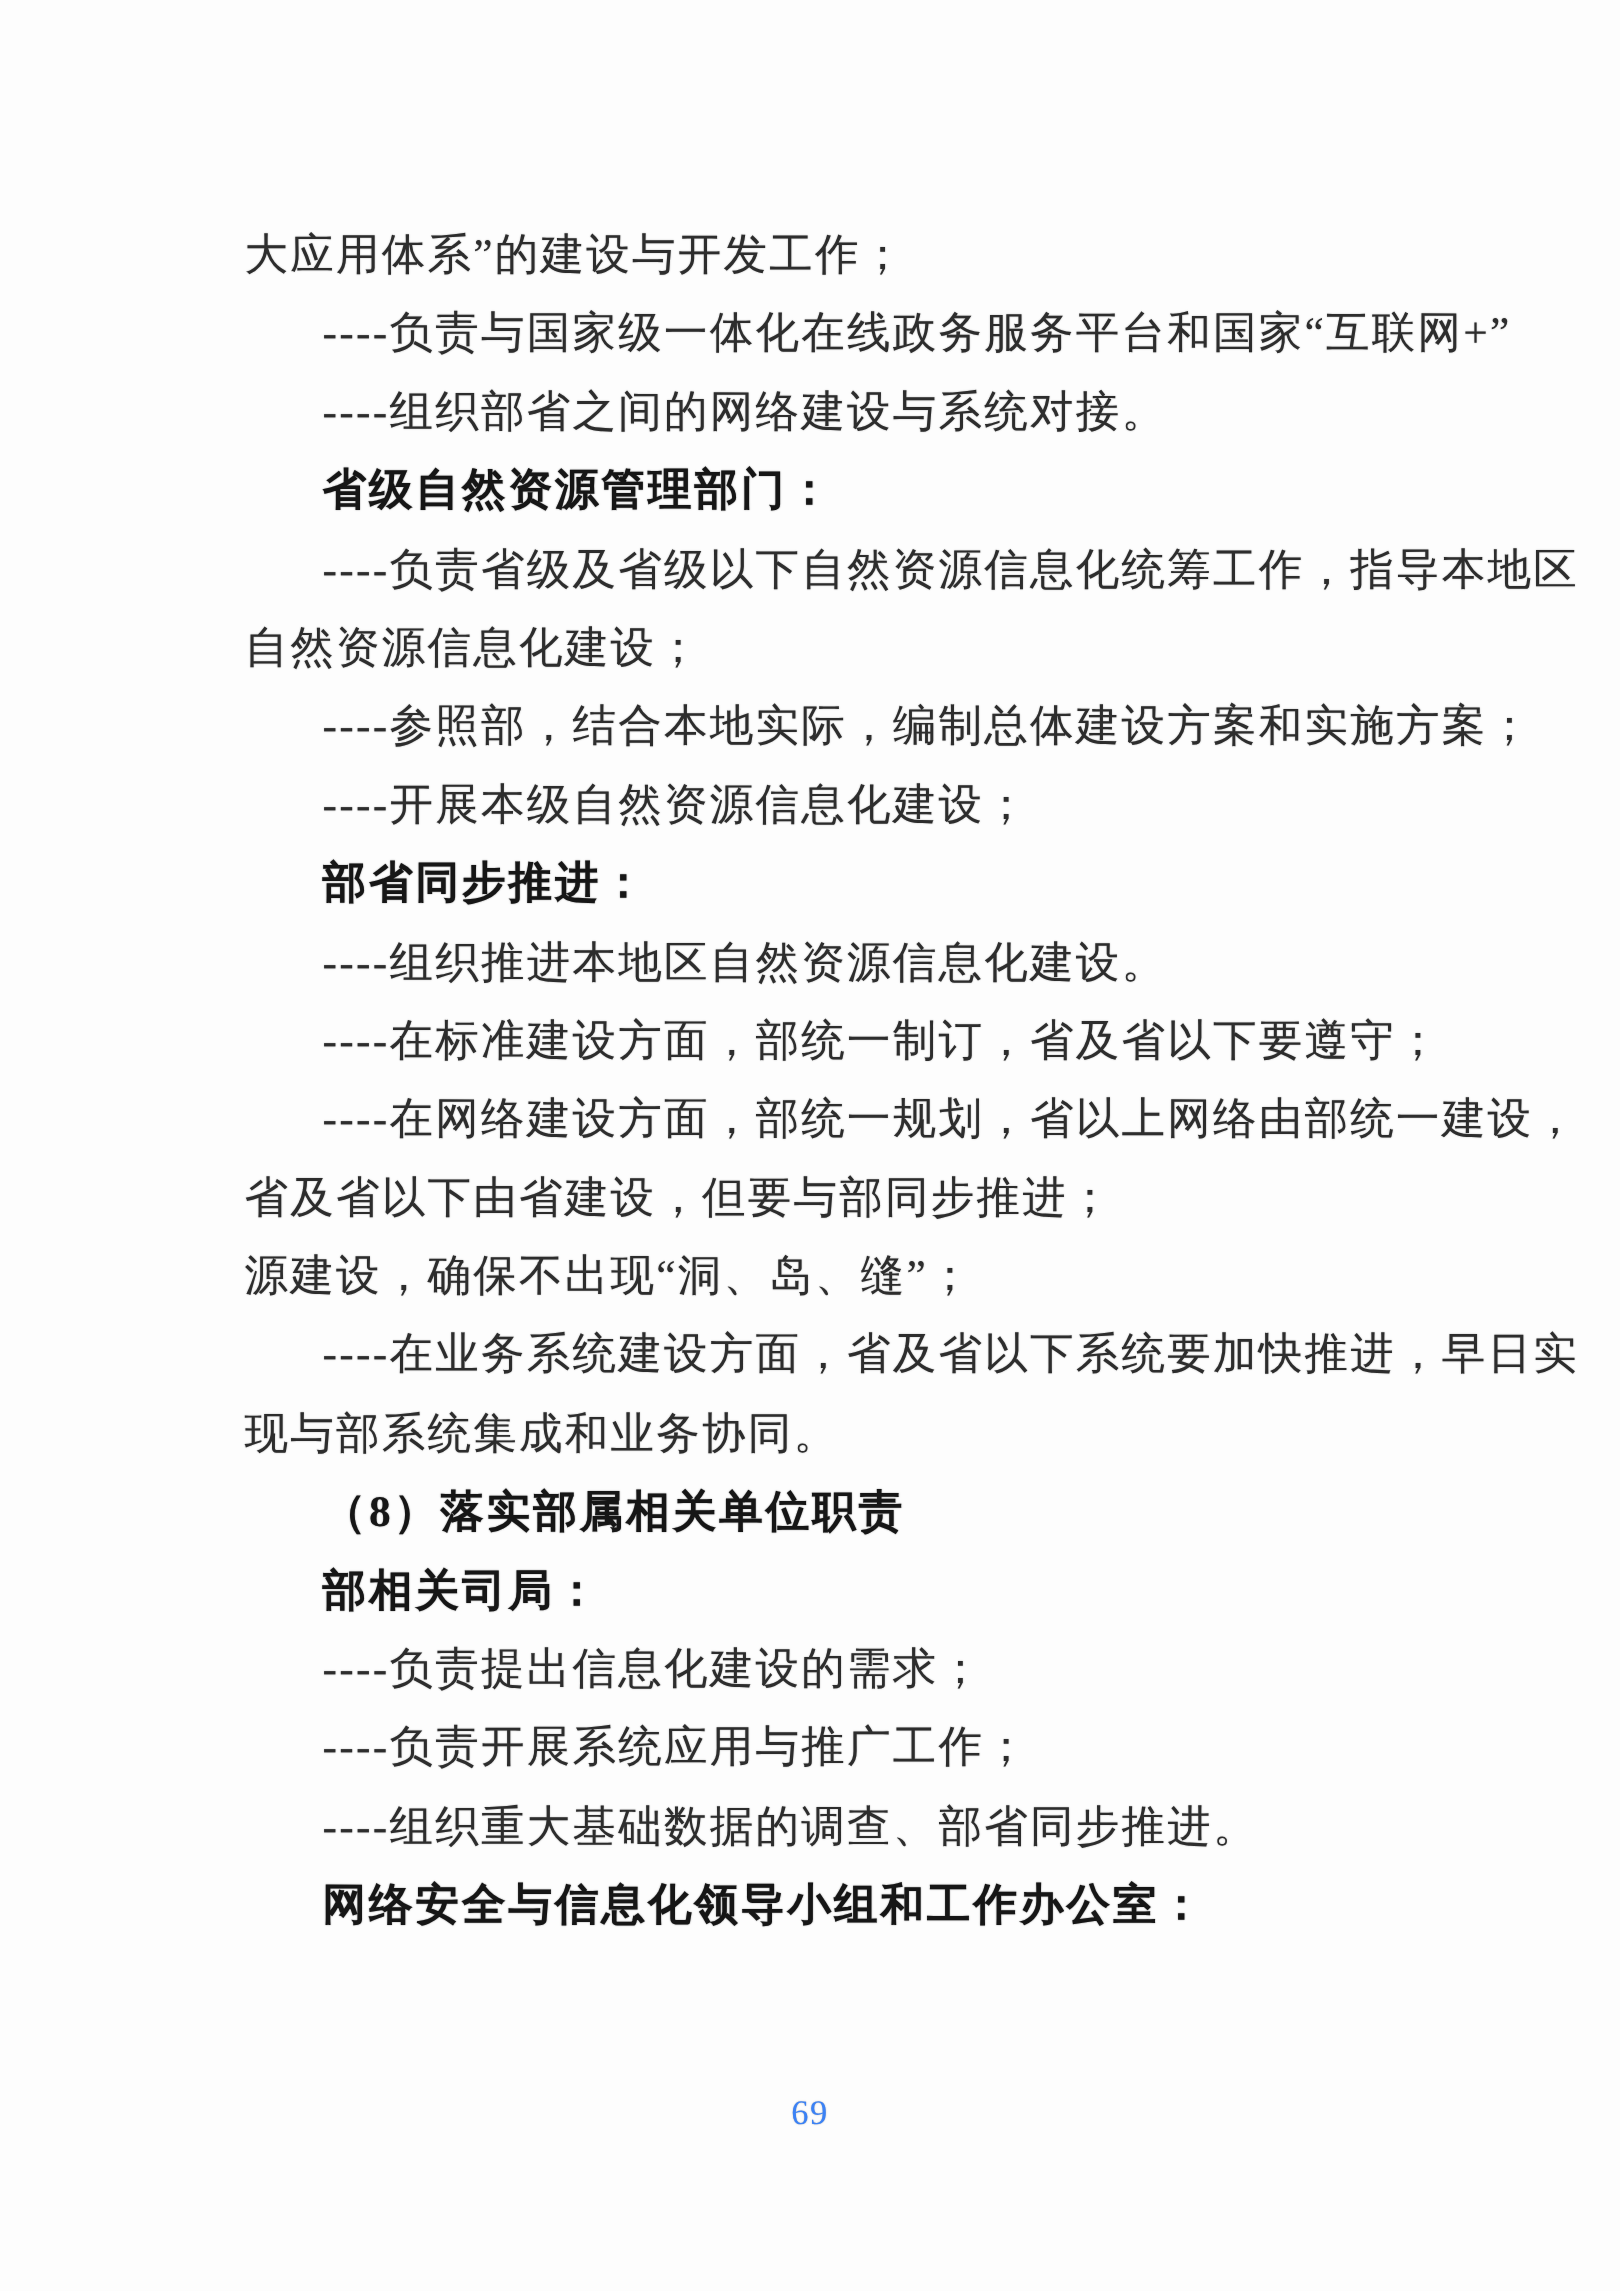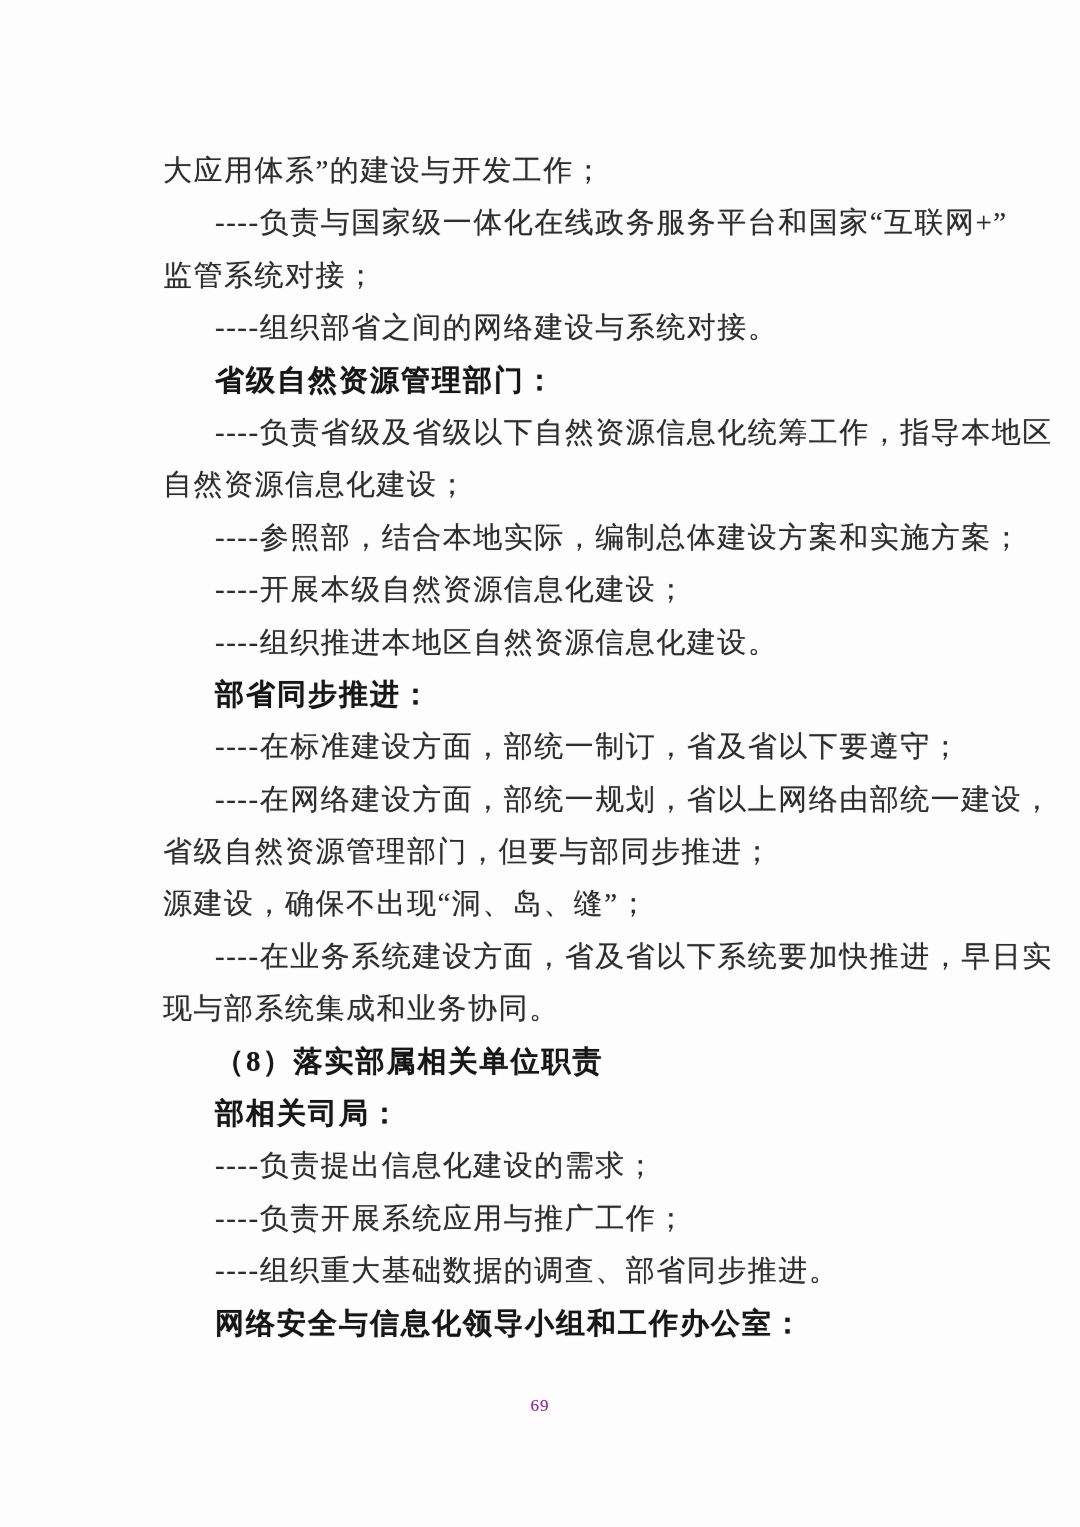--- a/index.html
+++ b/index.html
@@ -46,45 +46,44 @@
     text-shadow: 0 0 1px rgba(10,10,10,0.55);
   }
   .footer {
     position: absolute;
     left: 0;
     top: 1396px;
     width: 100%;
     text-align: center;
   }
   .pagenum {
-    font-size: 17px;
+    font-size: 23px;
     letter-spacing: 1px;
-    color: #a21caf;
+    color: #3b82f6;
     text-shadow: 0 0 1px rgba(60,60,60,0.4);
   }
 </style>
 </head>
 <body>
 
 <div class="page">
   <main class="content">
     <p class="line">大应用体系”的建设与开发工作；</p>
     <p class="line indent">----负责与国家级一体化在线政务服务平台和国家“互联网+”</p>
-    <p class="line">监管系统对接；</p>
     <p class="line indent">----组织部省之间的网络建设与系统对接。</p>
     <p class="line indent bold">省级自然资源管理部门：</p>
     <p class="line indent">----负责省级及省级以下自然资源信息化统筹工作，指导本地区</p>
     <p class="line">自然资源信息化建设；</p>
     <p class="line indent">----参照部，结合本地实际，编制总体建设方案和实施方案；</p>
     <p class="line indent">----开展本级自然资源信息化建设；</p>
+    <p class="line indent bold">部省同步推进：</p>
     <p class="line indent">----组织推进本地区自然资源信息化建设。</p>
-    <p class="line indent bold">部省同步推进：</p>
     <p class="line indent">----在标准建设方面，部统一制订，省及省以下要遵守；</p>
     <p class="line indent">----在网络建设方面，部统一规划，省以上网络由部统一建设，</p>
-    <p class="line">省级自然资源管理部门，但要与部同步推进；</p>
+    <p class="line">省及省以下由省建设，但要与部同步推进；</p>
     <p class="line">源建设，确保不出现“洞、岛、缝”；</p>
     <p class="line indent">----在业务系统建设方面，省及省以下系统要加快推进，早日实</p>
     <p class="line">现与部系统集成和业务协同。</p>
     <p class="line indent bold">（8）落实部属相关单位职责</p>
     <p class="line indent bold">部相关司局：</p>
     <p class="line indent">----负责提出信息化建设的需求；</p>
     <p class="line indent">----负责开展系统应用与推广工作；</p>
     <p class="line indent">----组织重大基础数据的调查、部省同步推进。</p>
     <p class="line indent bold">网络安全与信息化领导小组和工作办公室：</p>
   </main>

